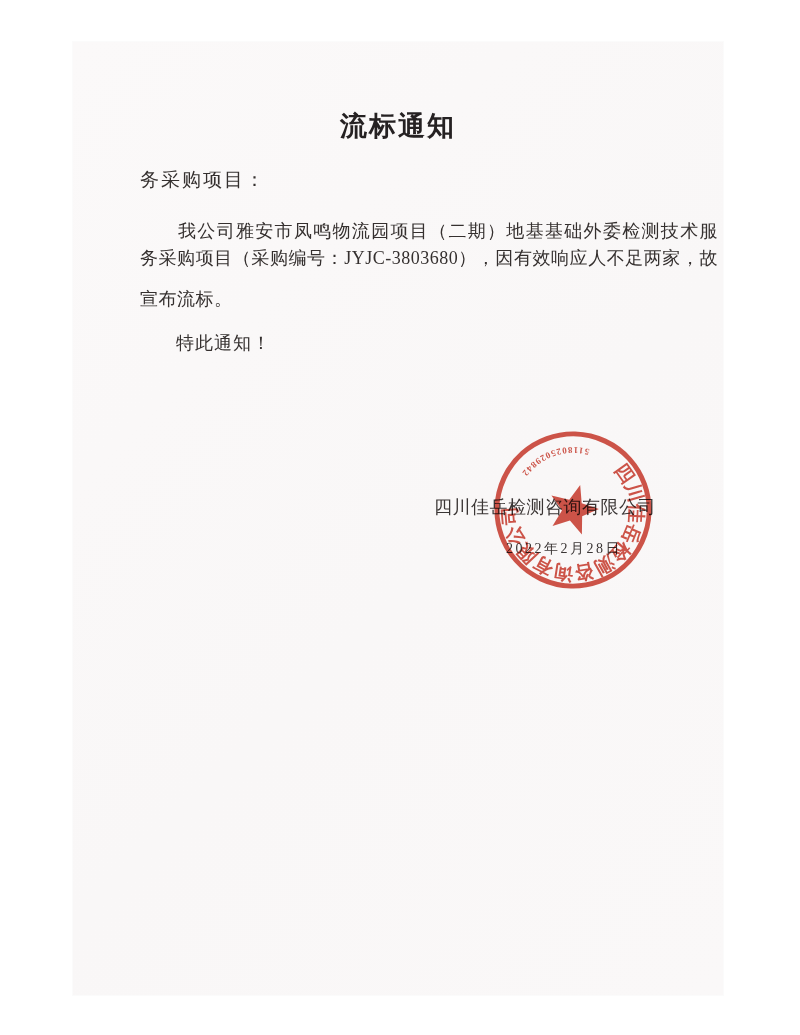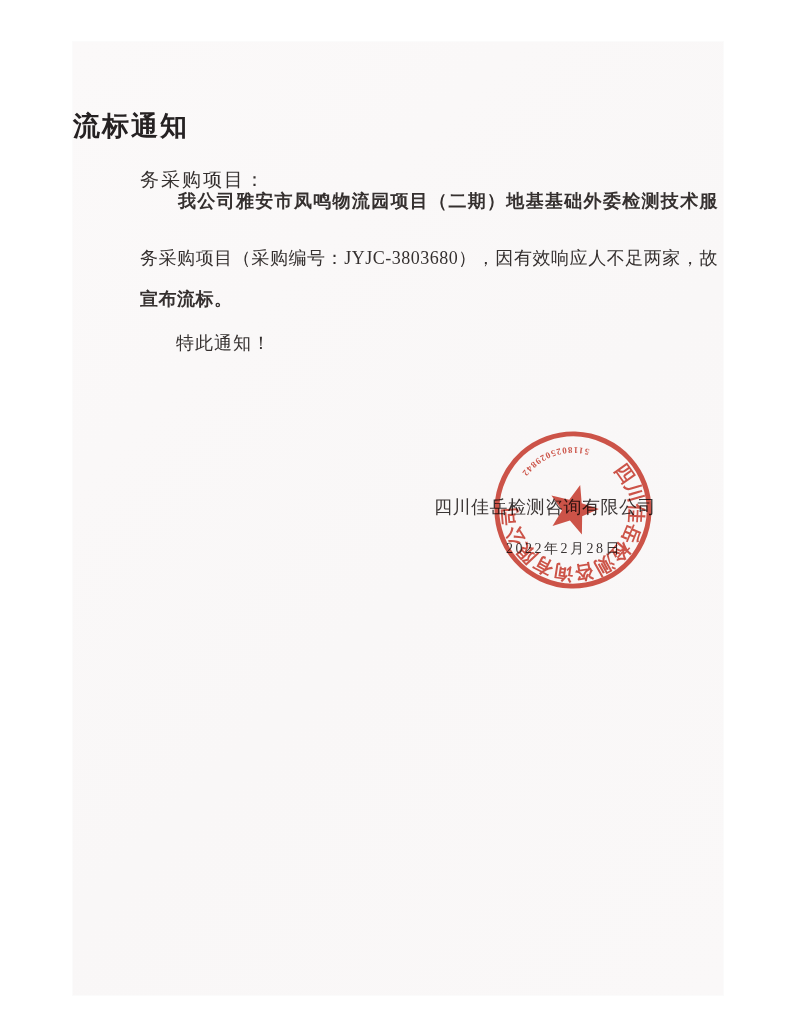--- a/index.html
+++ b/index.html
@@ -13,21 +13,21 @@
   .paper {
     position: absolute;
     left: 73px; top: 42px;
     width: 650px; height: 953px;
     background: linear-gradient(135deg, #fbf9f9 0%, #f9f7f7 55%, #faf8f8 100%);
     box-shadow: 0 0 0 1px rgba(0,0,0,0.015);
   }
   .doc-title {
     position: absolute;
     top: 66px; left: 0; width: 100%;
-    text-align: left;
+    text-align: center;
     font-size: 27px;
     font-weight: bold;
     letter-spacing: 2px;
     color: #252122;
   }
   .salutation {
     position: absolute;
     top: 125px; left: 67px;
     font-size: 19px;
     letter-spacing: 2px;
@@ -40,23 +40,23 @@
     font-size: 18px;
     color: #35302f;
     letter-spacing: 0.5px;
     white-space: nowrap;
   }
   .body-line.justified {
     white-space: normal;
     text-align: justify;
     text-align-last: justify;
   }
-  .line-1 { top: 147px; padding-left: 38px; font-weight: bold; }
+  .line-1 { top: 177px; padding-left: 38px; }
   .line-2 { top: 204px; }
-  .line-3 { top: 245px; font-weight: bold; }
+  .line-3 { top: 245px; }
   .closing {
     position: absolute;
     top: 289px; left: 103px;
     font-size: 18px;
     letter-spacing: 1px;
     color: #35302f;
   }
   .sig-company {
     position: absolute;
     top: 453px; left: 361px;

